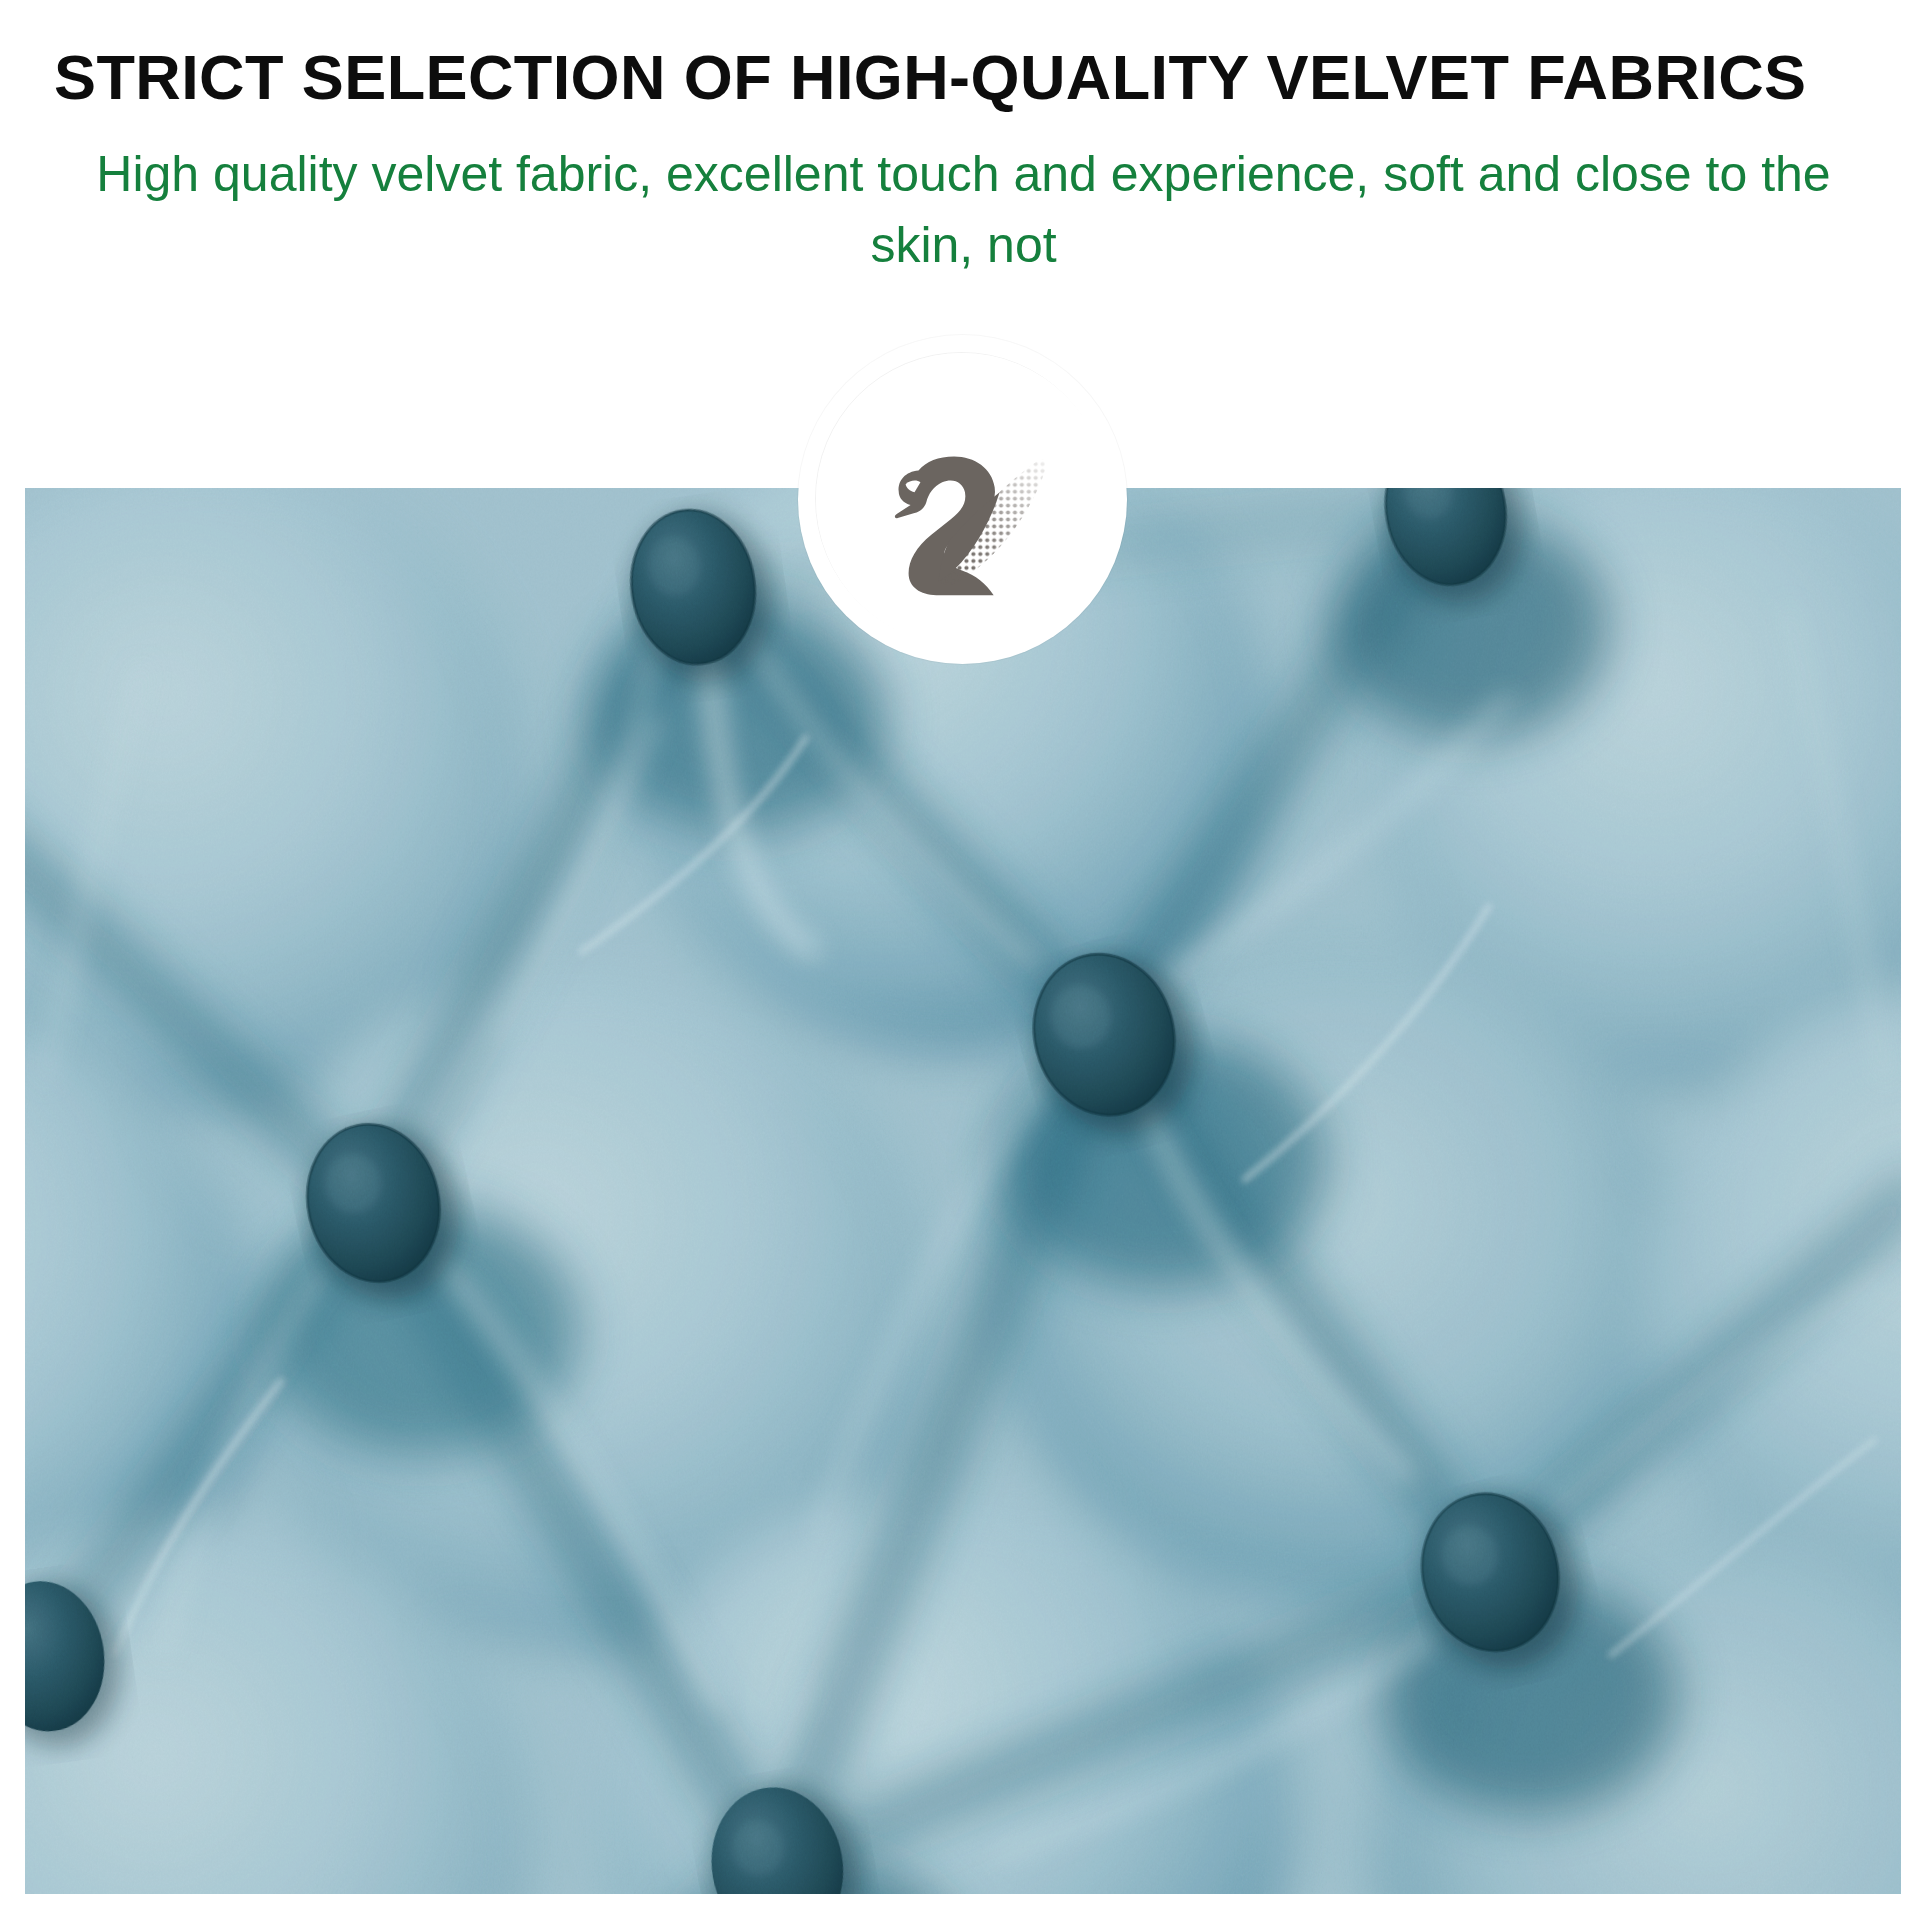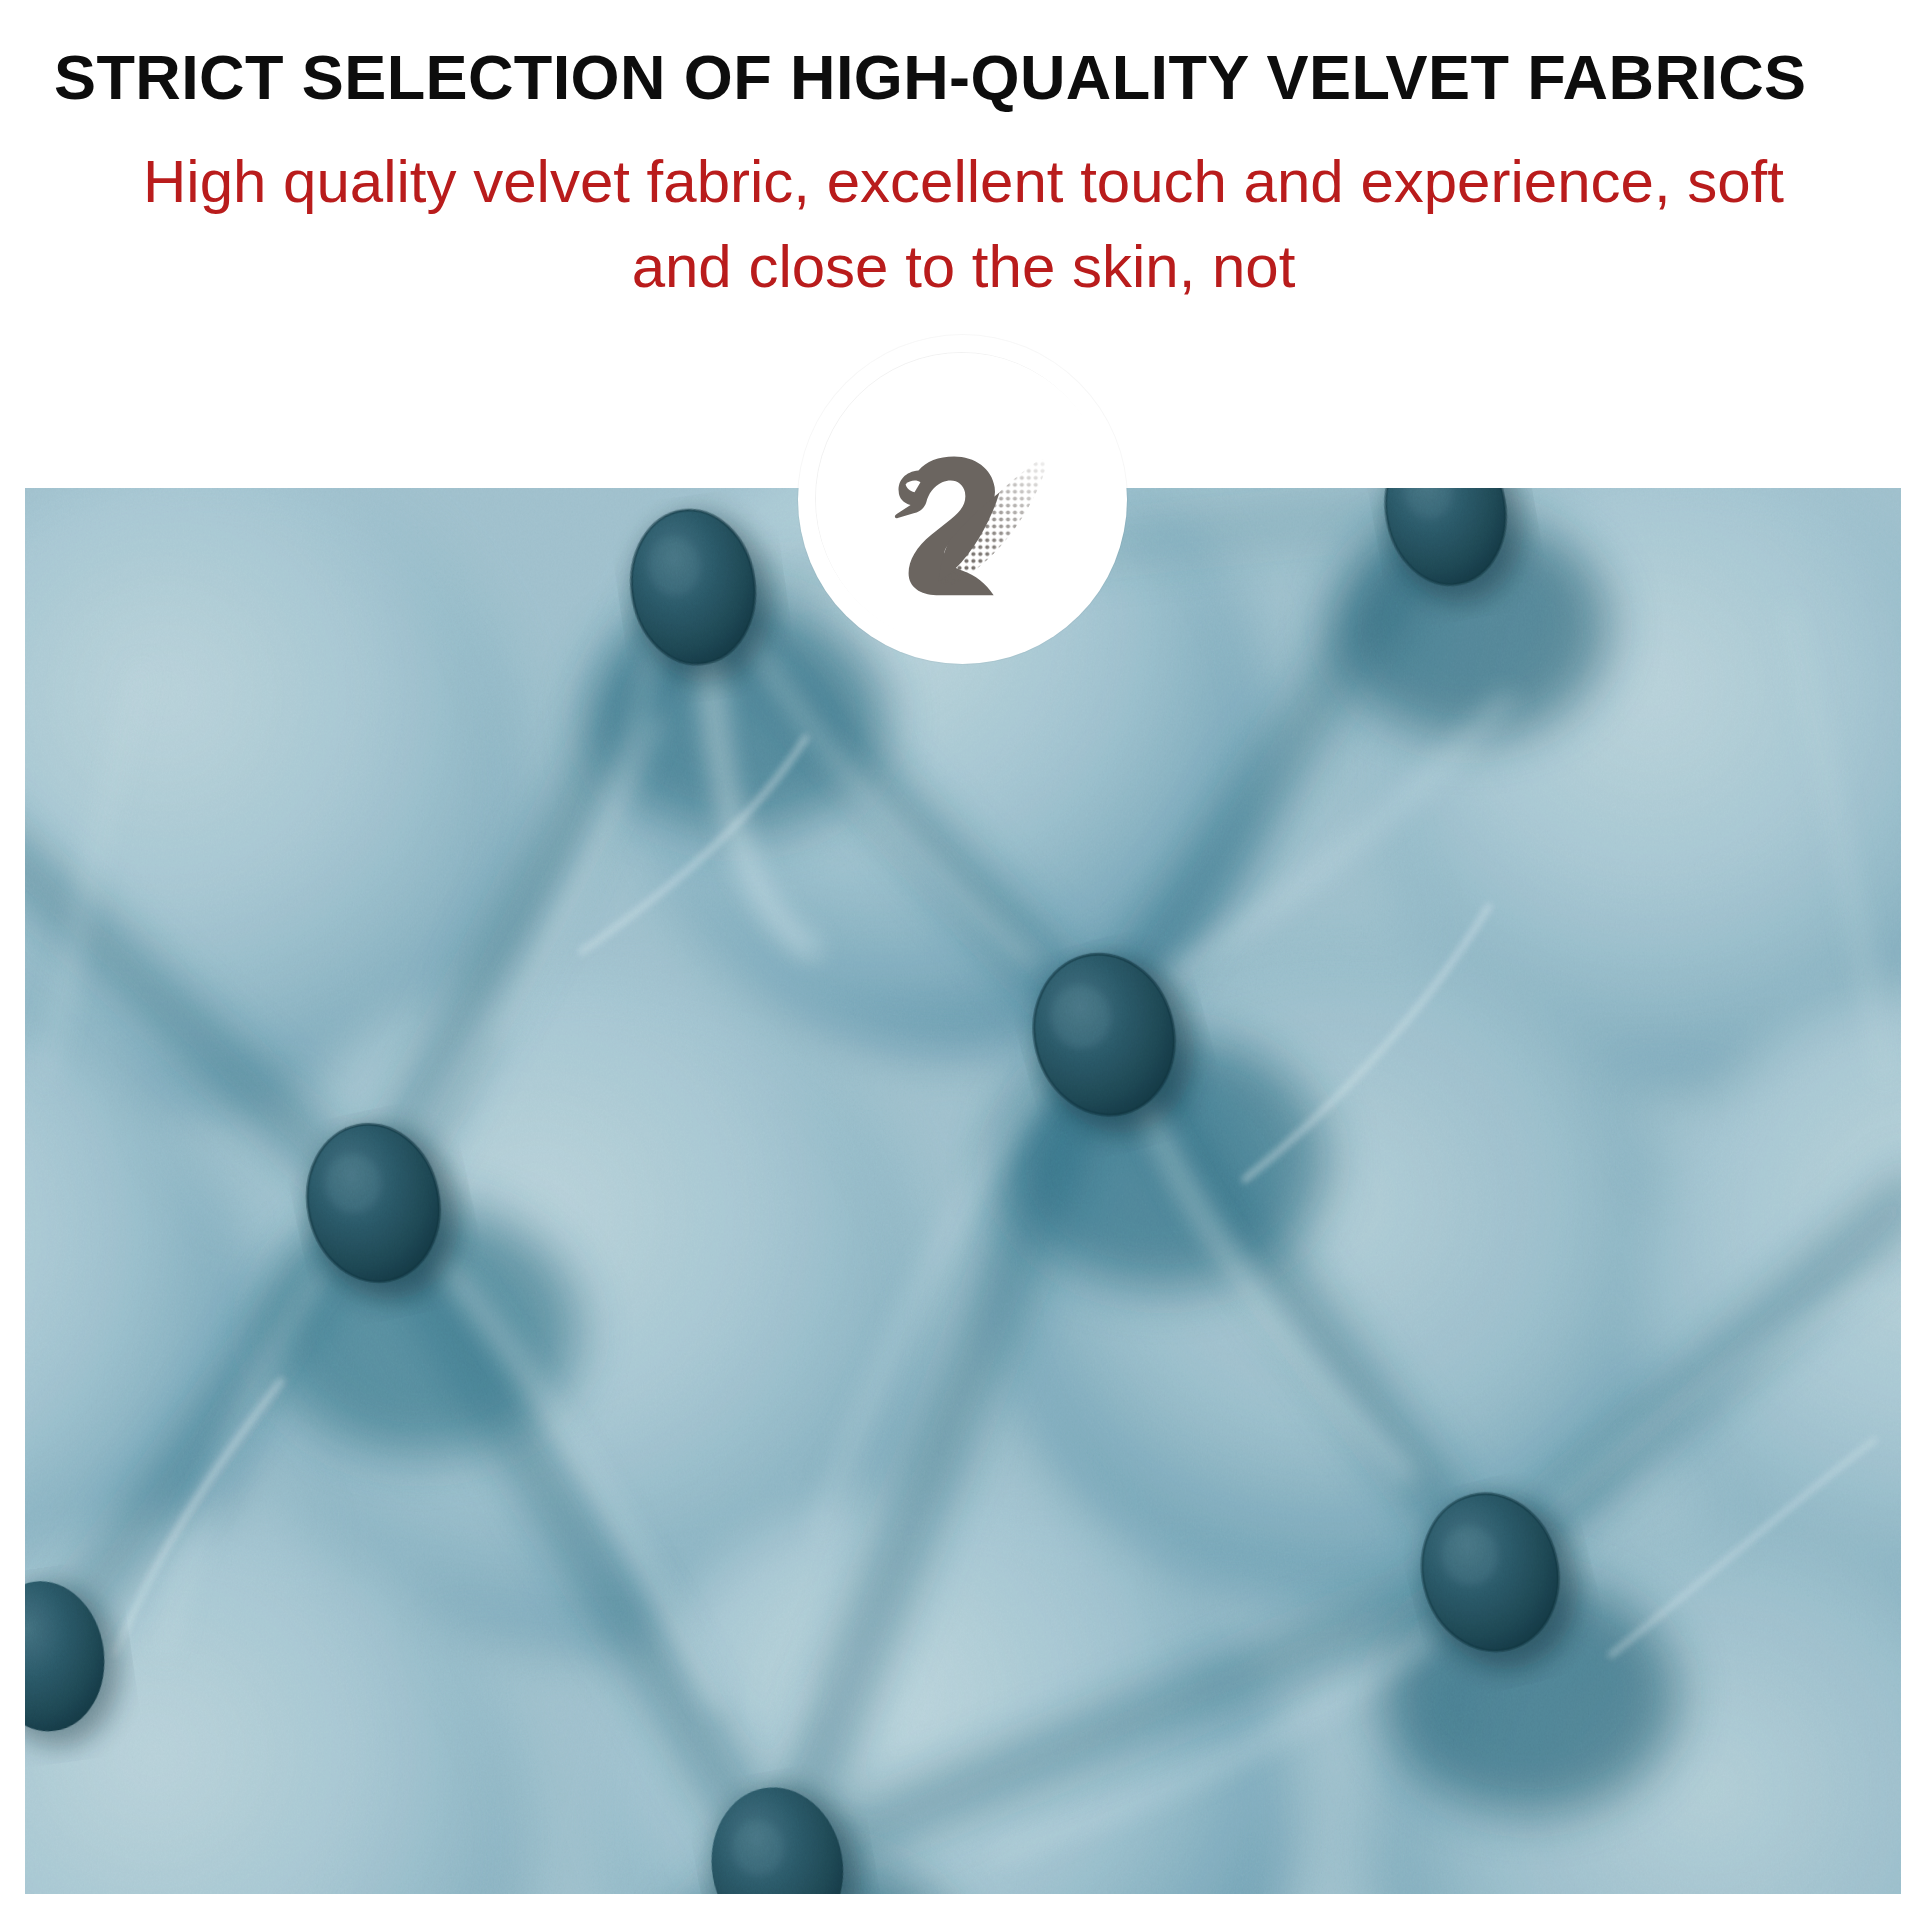--- a/index.html
+++ b/index.html
@@ -19,22 +19,22 @@
     font-size:63px;font-weight:bold;
     letter-spacing:0.4px;
     color:#0d0d0d;
     white-space:nowrap;
     line-height:1;
   }
 
   #subtitle{
     position:absolute;left:0;top:139px;width:1927px;
     text-align:center;
-    font-size:60px;font-weight:400;
-    color:#b91c1c;
+    font-size:50px;font-weight:400;
+    color:#15803d;
     line-height:1.42;
     padding:0 89px;
     box-sizing:border-box;
   }
   #subtitle .ln{display:block;}
 
   
   #logo-badge{
     position:absolute;
     left:798px;top:335px;

